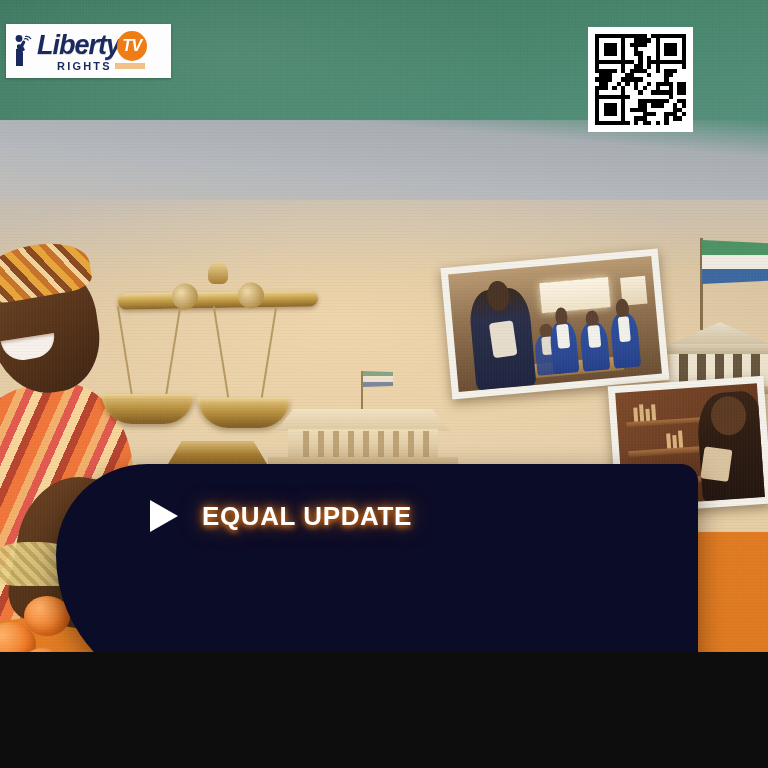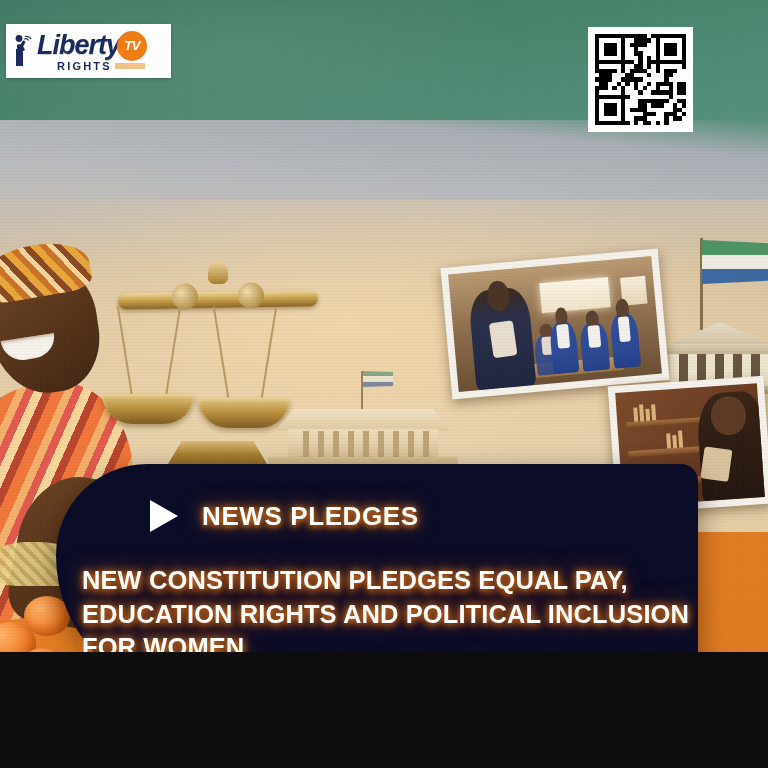--- a/index.html
+++ b/index.html
@@ -86,21 +86,21 @@
     font-size:27px; letter-spacing:-1px; color:#1b2a5e;
     line-height:.95;
     text-shadow:0 1px 0 rgba(0,0,0,.15);
   }
   .logo-tv-circle{
     width:30px; height:30px; border-radius:50%;
     background:#ef7d16;
     display:flex; align-items:center; justify-content:center;
     margin-left:-3px;
   }
-  .logo-tv{ color:#fff; font-weight:bold; font-style:italic; font-size:13px; letter-spacing:-.5px; }
+  .logo-tv{ color:#fff; font-weight:bold; font-style:italic; font-size:16px; letter-spacing:-.5px; }
   .logo-row2{ display:flex; align-items:center; margin-top:-1px; padding-left:20px; }
   .logo-online{
     font-size:11px; font-weight:bold; letter-spacing:2.2px; color:#1b2a5e;
   }
   .logo-underbar{ width:30px; height:6px; background:#f0c28a; margin-left:3px; }
 
   
   .qr-plate{
     position:absolute; left:588px; top:27px;
     width:105px; height:105px; background:#fff; padding:7px;
@@ -878,23 +878,20 @@
         <i class=""></i>
         <i class=""></i>
         <i class=""></i>
       </div>
   </div>
 
   <div class="banner">
     <div class="banner-inner">
       <div class="update-row">
         <div class="play-tri"></div>
-        <div class="update-label">NEWS PLEDGES</div>
+        <div class="update-label">EQUAL UPDATE</div>
       </div>
-      <div class="headline">NEW CONSTITUTION PLEDGES EQUAL PAY,
-EDUCATION RIGHTS AND POLITICAL INCLUSION
- FOR WOMEN</div>
     </div>
   </div>
 
   <div class="bottom-rule"></div>
 
 </div>
 
 </body></html>

